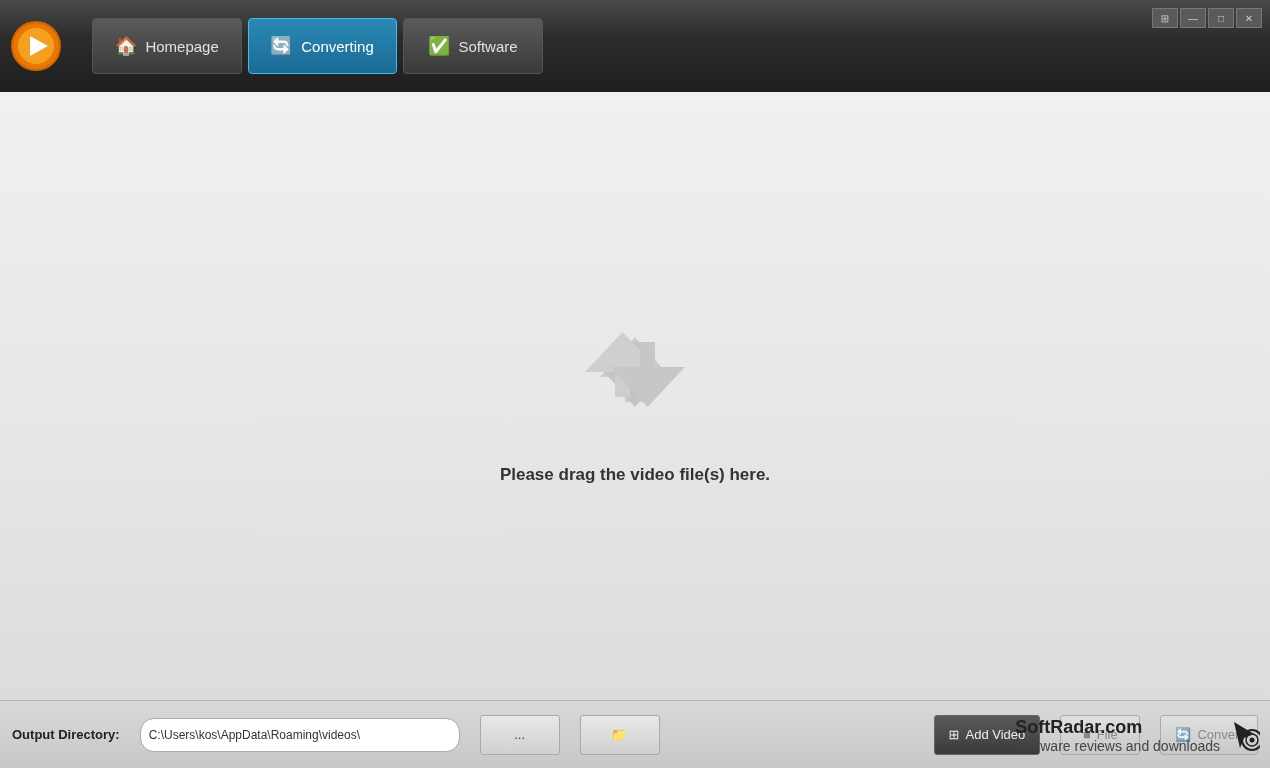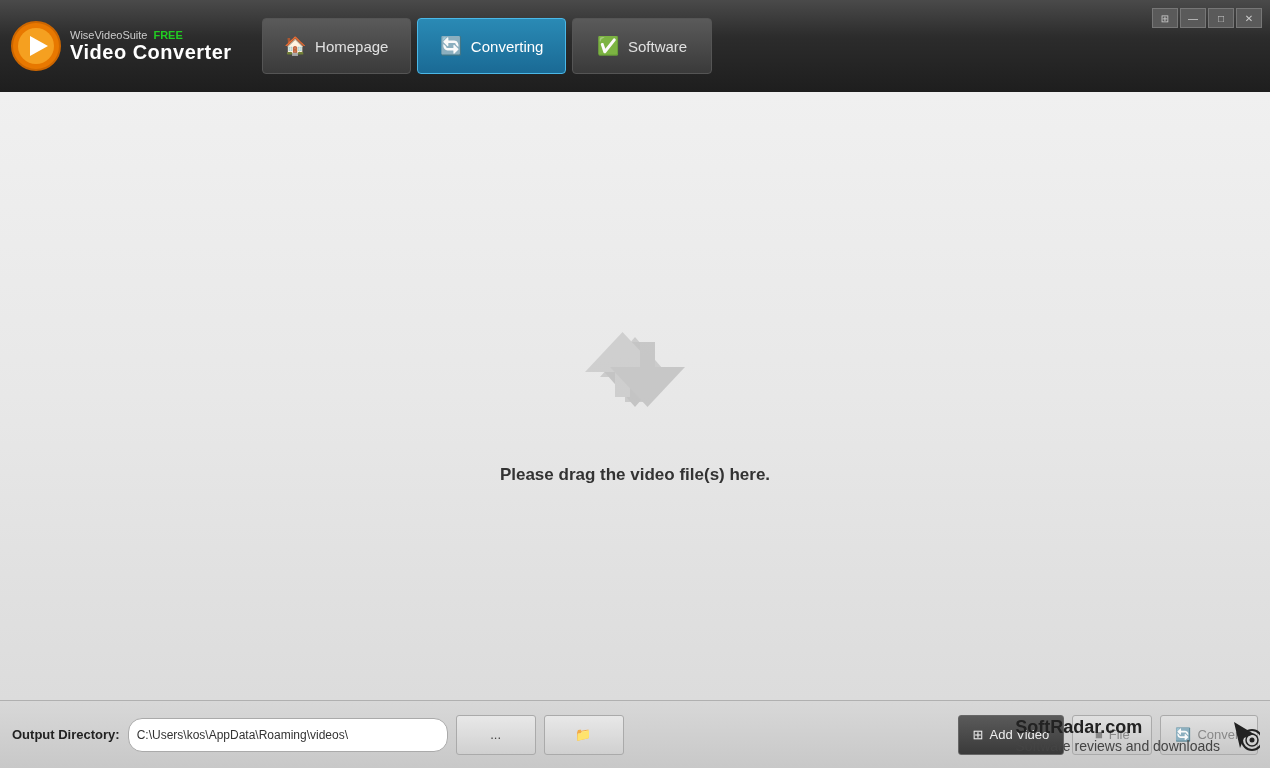--- a/index.html
+++ b/index.html
@@ -127,21 +127,21 @@
 
     
     .bottom-bar {
       width: 100%;
       height: 68px;
       background: linear-gradient(180deg, #d8d8d8 0%, #c8c8c8 100%);
       border-top: 1px solid #b0b0b0;
       display: flex;
       align-items: center;
       padding: 0 12px;
-      gap: 8px;
+      gap: 20px;
     }
     .output-label {
       color: #222;
       font-size: 13px;
       font-weight: 600;
       white-space: nowrap;
     }
     .output-path-input {
       height: 34px;
       width: 320px;
@@ -265,27 +265,20 @@
     </div>
 
     <div class="logo-area">
 
       <svg class="logo-icon" viewBox="0 0 52 52">
         <circle cx="26" cy="26" r="24" fill="#e87800" stroke="#cc6600" stroke-width="2"></circle>
         <circle cx="26" cy="26" r="18" fill="#f5a020"></circle>
 
         <polygon points="20,16 38,26 20,36" fill="white"></polygon>
       </svg>
-      <div class="logo-text">
-        <div class="logo-suite">
-          <span>WiseVideoSuite</span>
-          <span class="free-badge">FREE</span>
-        </div>
-        <div class="logo-name">Video Converter</div>
-      </div>
     </div>
 
     <div class="nav-buttons">
       <button class="nav-btn">
         <span class="btn-icon">🏠</span>
         <span>Homepage</span>
       </button>
       <button class="nav-btn active">
         <span class="btn-icon">🔄</span>
         <span>Converting</span>

